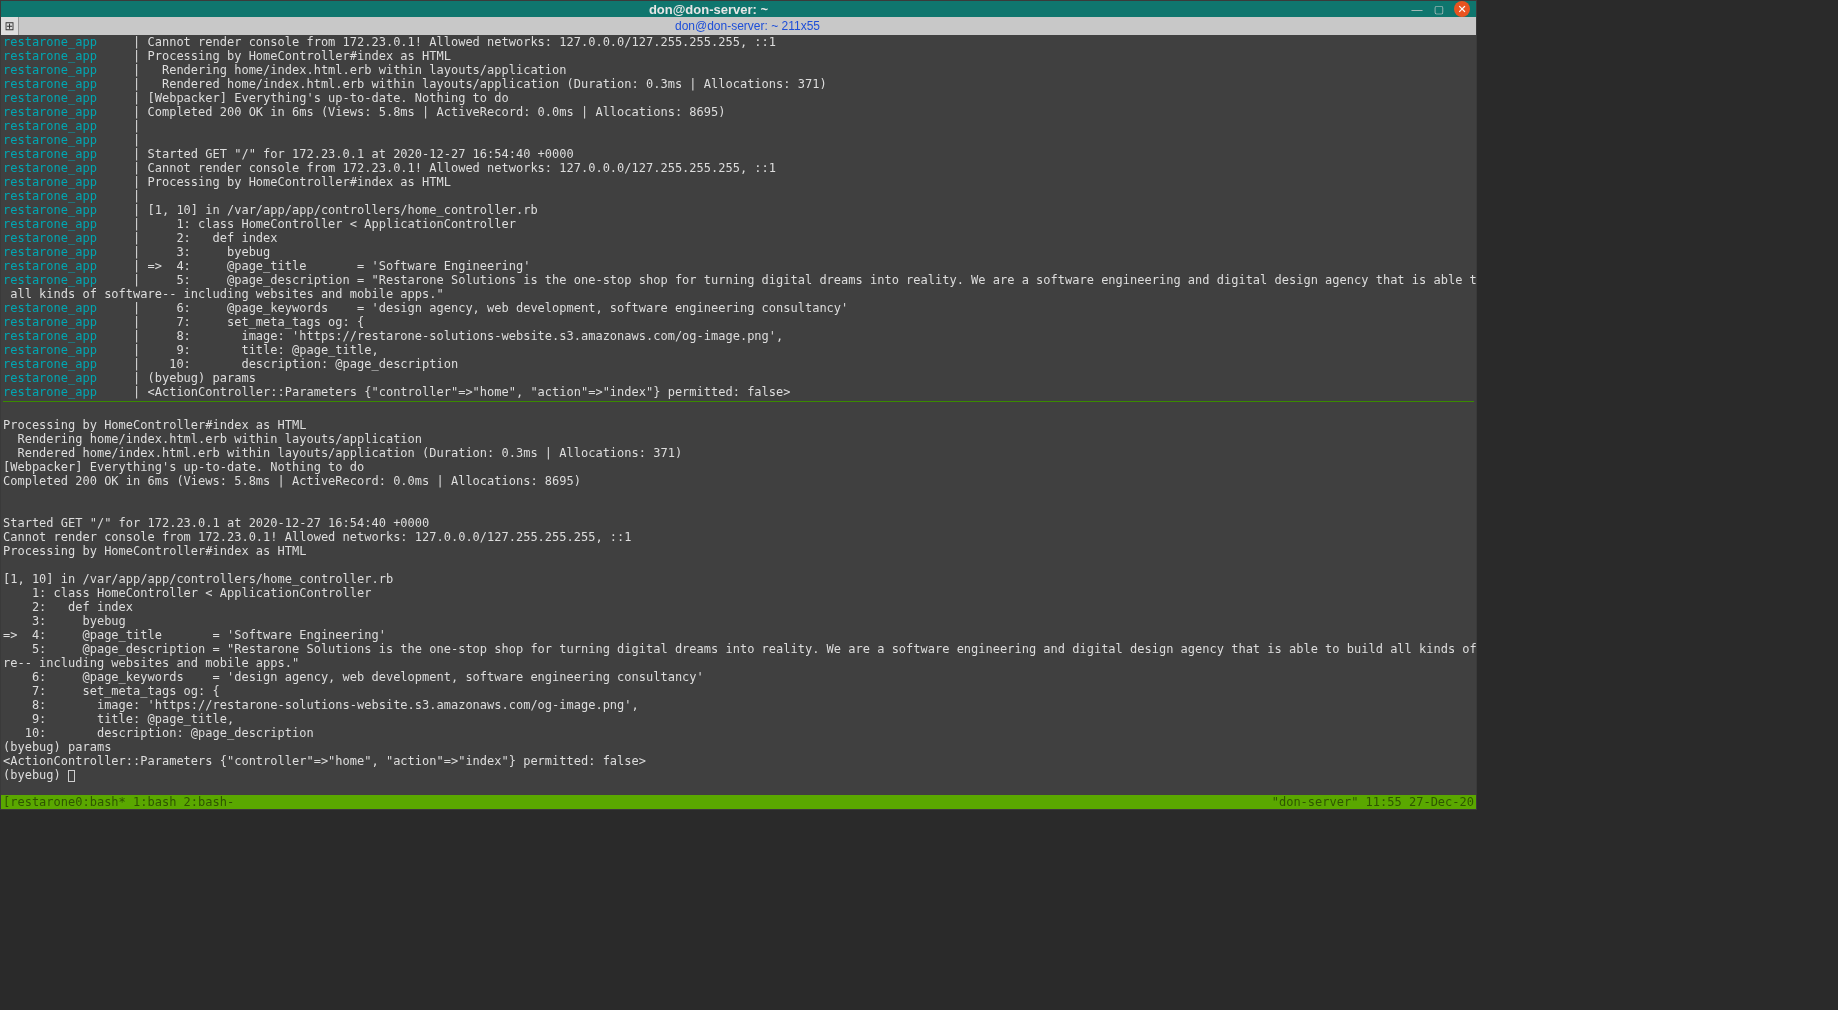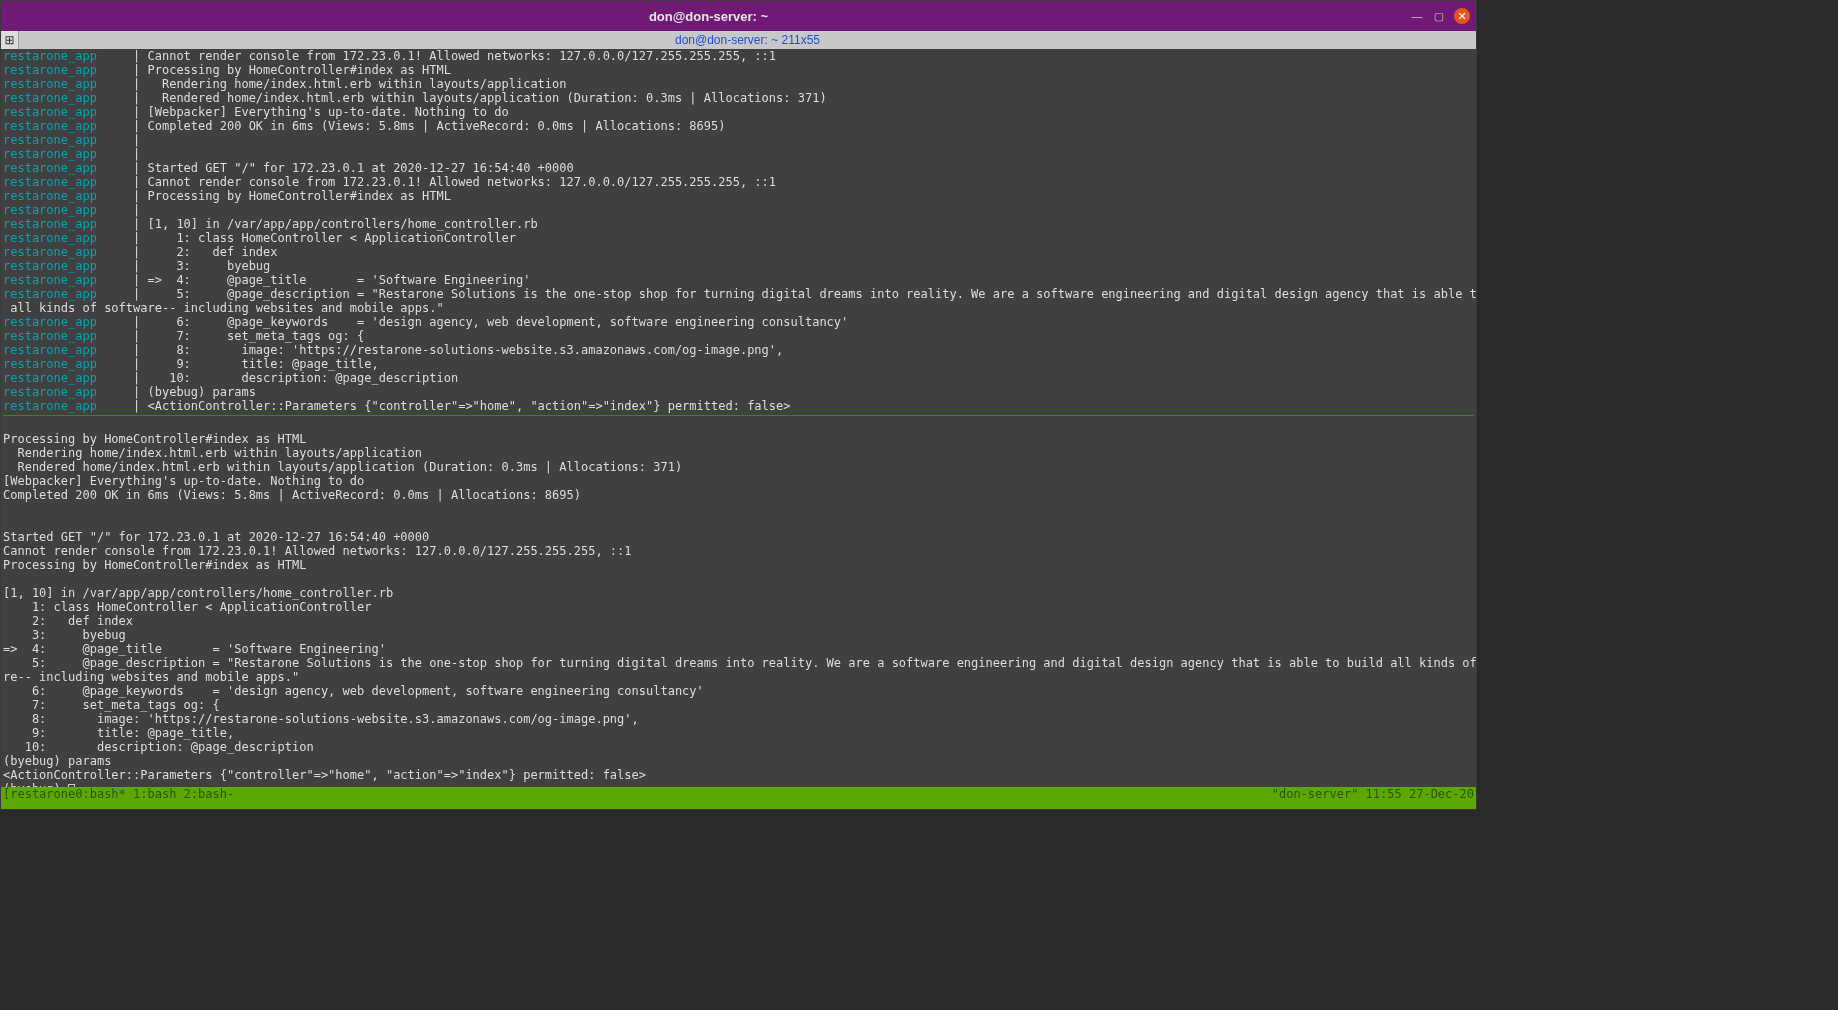--- a/index.html
+++ b/index.html
@@ -1,30 +1,30 @@
 <!DOCTYPE html>
 <html><head>
 <meta charset="utf-8">
 <style>
   * { margin: 0; padding: 0; box-sizing: border-box; }
   html, body { width: 100%; height: 100%; background: #2a2a2a; overflow: hidden; font-family: sans-serif; }
   .window { width: 1477px; height: 810px; background: #000; display: flex; flex-direction: column; border: 1px solid #3a3a3a; }
-  .titlebar { height: 30px; background: #701a75; display: flex; align-items: center; padding: 0 6px; }
+  .titlebar { height: 16px; background: #0f766e; display: flex; align-items: center; padding: 0 6px; }
   .title-text { flex: 1; text-align: center; color: #e6e6e6; font-size: 13px; font-weight: bold; }
   .win-controls { display: flex; gap: 8px; align-items: center; }
   .win-btn { width: 14px; height: 14px; display: inline-flex; align-items: center; justify-content: center; color: #ccc; font-size: 11px; cursor: pointer; }
   .win-btn.close { background: #e95420; border-radius: 50%; width: 16px; height: 16px; color: #fff; }
   .tabbar { height: 18px; background: #c8c8c8; display: flex; align-items: stretch; font-size: 12px; }
   .tab-icon { width: 18px; background: #ddd; border-right: 1px solid #999; display: flex; align-items: center; justify-content: center; color: #333; }
   .tab-label { flex: 1; text-align: center; color: #1d4ed8; line-height: 18px; }
   .term { flex: 1; background: #404040; color: #ddd; font-family: "DejaVu Sans Mono","Menlo","Consolas",monospace; font-size: 12px; line-height: 14px; white-space: pre; overflow: hidden; padding: 0 2px; }
   .cyan { color: #00a6b2; }
   .green-divider { display: block; width: 100%; border-top: 1px solid #3a8a00; margin: 2px 0; }
   .cursor { display: inline-block; width: 7px; height: 12px; border: 1px solid #cfcfcf; vertical-align: text-bottom; }
-  .statusbar { height: 22px; background: #5aa800; color: #1a3300; font-family: "DejaVu Sans Mono",monospace; font-size: 12px; line-height: 14px; display: flex; justify-content: space-between; padding: 0 2px; }
+  .statusbar { height: 14px; background: #5aa800; color: #1a3300; font-family: "DejaVu Sans Mono",monospace; font-size: 12px; line-height: 14px; display: flex; justify-content: space-between; padding: 0 2px; }
   .statusbar .dim { color: #2f5500; }
   .statusbar .host { color: #2f5500; }
 </style>
 </head>
 <body>
 
 <div class="window">
 
   <div class="titlebar">
     <div class="title-text">don@don-server: ~</div>

